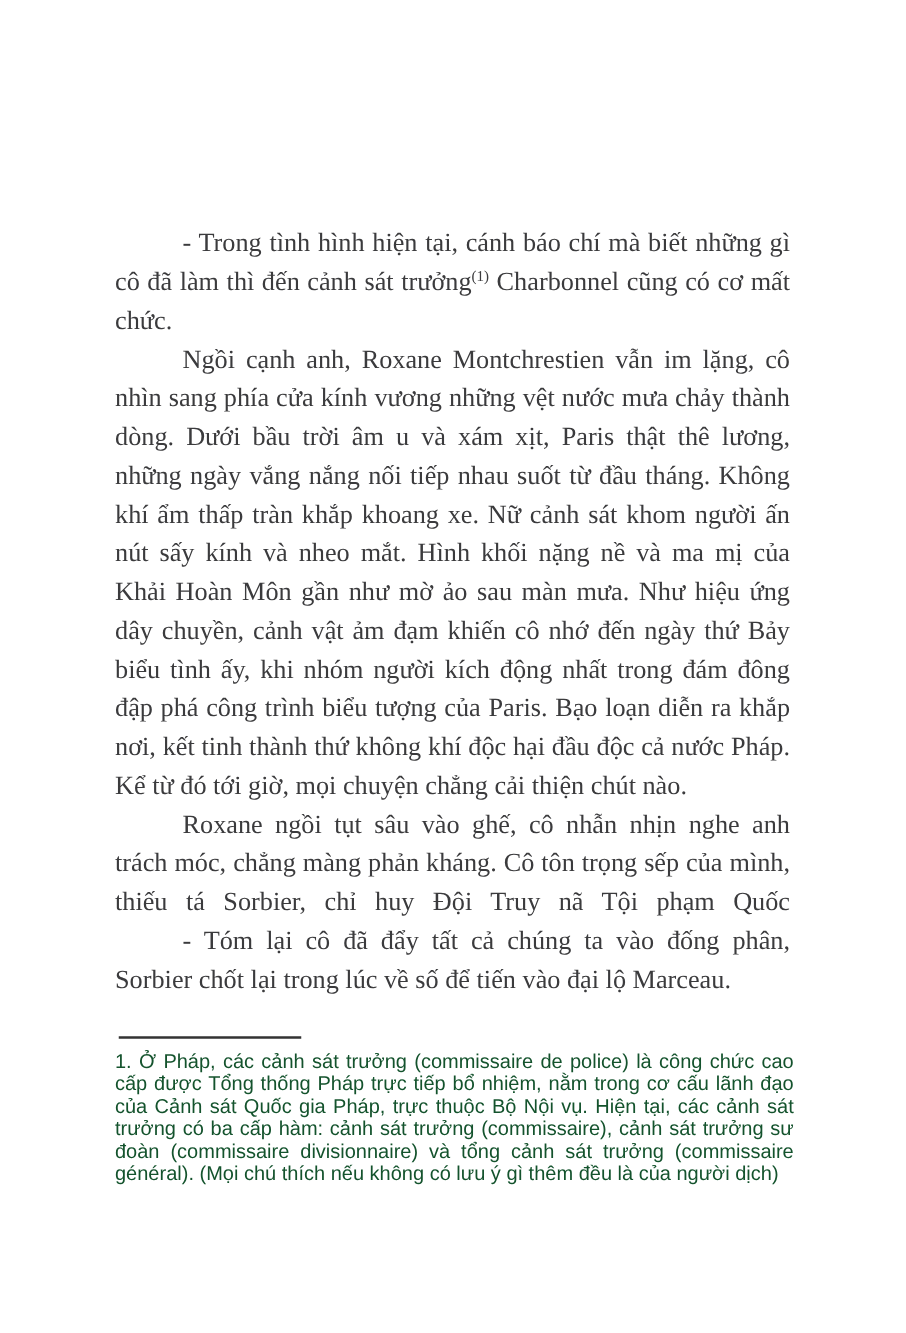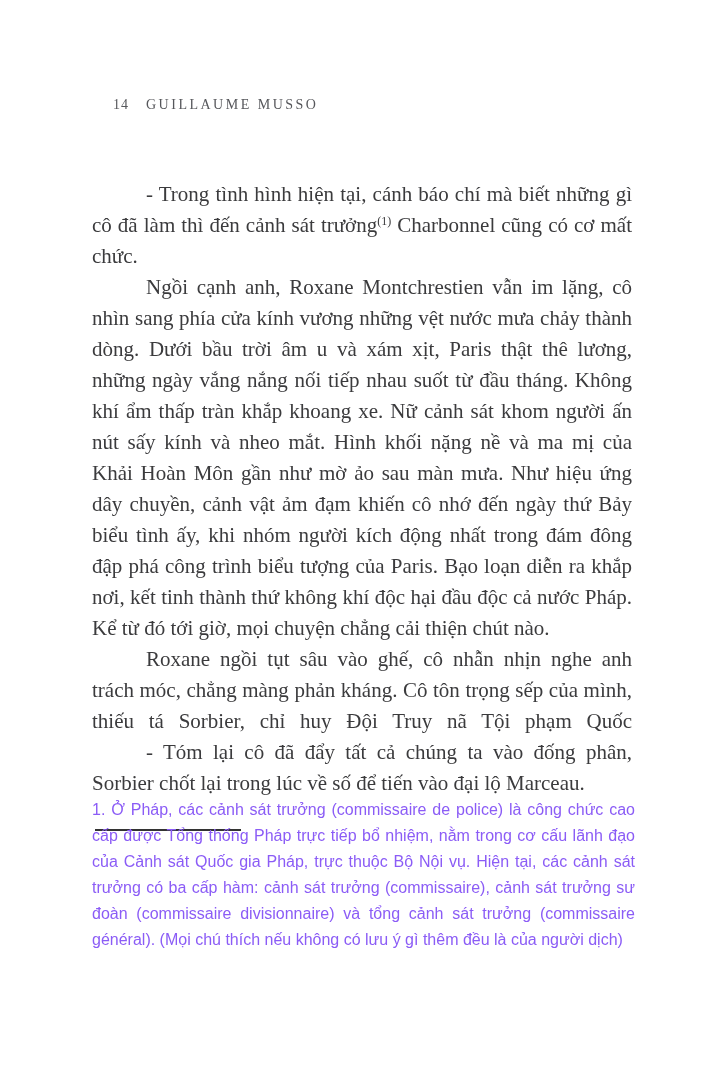--- a/index.html
+++ b/index.html
@@ -49,38 +49,35 @@
     position: absolute;
     left: 95px;
     top: 829px;
     width: 146px;
     height: 0;
     border-top: 2px solid #333333;
   }
   .footnote {
     position: absolute;
     left: 92px;
-    top: 797px;
+    top: 841px;
     width: 543px;
     font-family: "Liberation Sans", sans-serif;
     font-size: 16px;
-    line-height: 26px;
-    color: #8b5cf6;
+    line-height: 18px;
+    color: #14532d;
     text-align: justify;
   }
   .footnote p { margin: 0; }
 </style>
 </head>
 <body>
 
 <div class="page">
 
-  <div class="running-header">
-    <span class="page-number">14</span><span>GUILLAUME MUSSO</span>
-  </div>
 
   <div class="body-text">
     <p class="para"><span>- Trong tình hình hiện tại, cánh báo chí mà biết những gì cô đã làm thì đến cảnh sát trưởng</span><sup class="fn-ref">(1)</sup><span> Charbonnel cũng có cơ mất chức.</span></p>
     <p class="para">Ngồi cạnh anh, Roxane Montchrestien vẫn im lặng, cô nhìn sang phía cửa kính vương những vệt nước mưa chảy thành dòng. Dưới bầu trời âm u và xám xịt, Paris thật thê lương, những ngày vắng nắng nối tiếp nhau suốt từ đầu tháng. Không khí ẩm thấp tràn khắp khoang xe. Nữ cảnh sát khom người ấn nút sấy kính và nheo mắt. Hình khối nặng nề và ma mị của Khải Hoàn Môn gần như mờ ảo sau màn mưa. Như hiệu ứng dây chuyền, cảnh vật ảm đạm khiến cô nhớ đến ngày thứ Bảy biểu tình ấy, khi nhóm người kích động nhất trong đám đông đập phá công trình biểu tượng của Paris. Bạo loạn diễn ra khắp nơi, kết tinh thành thứ không khí độc hại đầu độc cả nước Pháp. Kể từ đó tới giờ, mọi chuyện chẳng cải thiện chút nào.</p>
     <p class="para continues">Roxane ngồi tụt sâu vào ghế, cô nhẫn nhịn nghe anh trách móc, chẳng màng phản kháng. Cô tôn trọng sếp của mình, thiếu tá Sorbier, chỉ huy Đội Truy nã Tội phạm Quốc</p>
     <p class="para">- Tóm lại cô đã đẩy tất cả chúng ta vào đống phân, Sorbier chốt lại trong lúc về số để tiến vào đại lộ Marceau.</p>
   </div>
 
   <div class="footnote-rule"></div>
 

